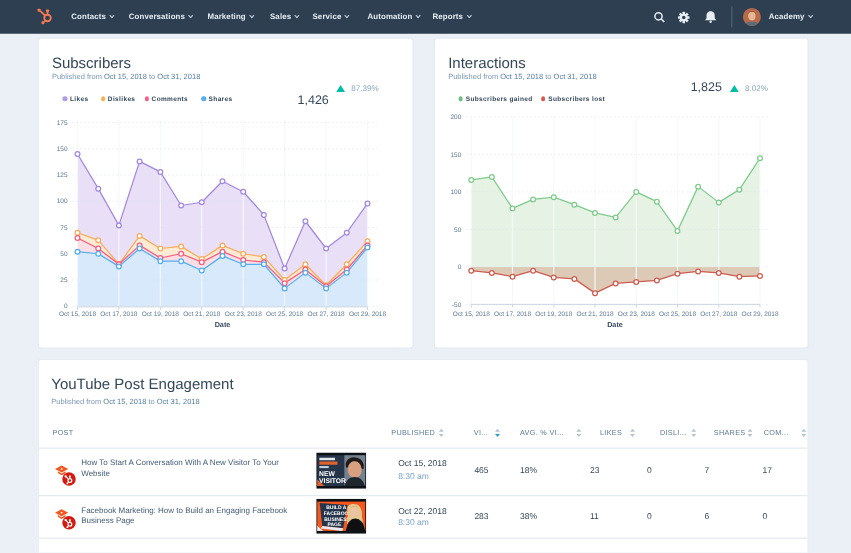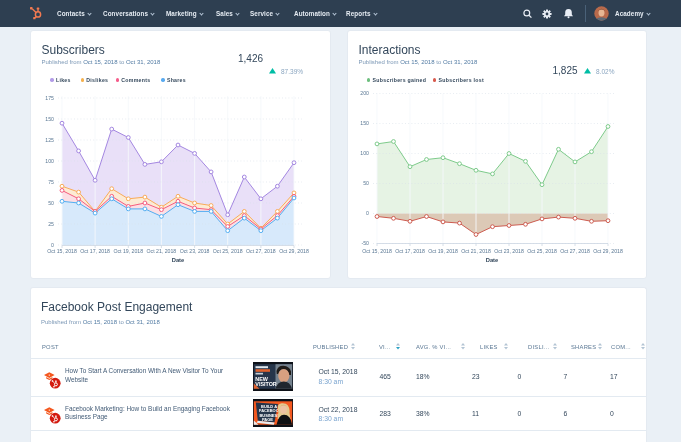--- a/index.html
+++ b/index.html
@@ -73,21 +73,21 @@
 <path d="M1.5 13 Q7.5 9.5 13.5 13 L13.5 15 L1.5 15 Z" fill="#5f6b77"></path>
 <ellipse cx="7.5" cy="6.8" rx="3" ry="3.6" fill="#e7b693"></ellipse>
 <path d="M4.4 5.5 Q5 2.8 7.5 2.8 Q10 2.8 10.6 5.5 L10.2 4 Q9 3.4 7.5 3.4 Q6 3.4 4.8 4 Z" fill="#7c4631"></path>
 </g>
 </svg>
 <div class="a ni" style="left:615px">Academy<span class="c"></span></div>
 
 <div class="a card" style="left:30px;top:30px;width:301px;height:249px"></div>
 <div class="a title" style="left:41.5px;top:43px">Subscribers</div>
 <div class="a sub" style="left:41.5px;top:59.2px">Published from <b>Oct 15, 2018</b> to <b>Oct 31, 2018</b></div>
-<div class="a num" style="left:238px;top:53px">1,426</div>
+<div class="a num" style="left:238px;top:75px">1,426</div>
 <svg class="a" style="left:268.8px;top:68px" width="7" height="6">
     <path d="M3.5 0 L7 5.5 L0 5.5 Z" fill="#00bda5"></path>
   </svg>
 <div class="a pct" style="left:281px;top:67.5px">87.39%</div>
 <div class="a leg" style="left:50.4px;top:76.8px"><span class="dot" style="background:#b39ce8"></span>Likes</div>
 <div class="a leg" style="left:80.7px;top:76.8px"><span class="dot" style="background:#f5b14e"></span>Dislikes</div>
 <div class="a leg" style="left:115.7px;top:76.8px"><span class="dot" style="background:#f55c8a"></span>Comments</div>
 <div class="a leg" style="left:161.3px;top:76.8px"><span class="dot" style="background:#5aabf0"></span>Shares</div>
 <svg class="a" style="left:30px;top:88px" width="301" height="186">
     <path d="M32.0,157 L32.0,35.2 L48.6,62.9 L65.1,92.3 L81.7,41.1 L98.3,49.5 L114.9,76.4 L131.4,73.8 L148.0,57.0 L164.6,65.4 L181.1,83.9 L197.7,126.8 L214.3,89.0 L230.9,110.8 L247.4,98.2 L264.0,74.7 L264.0,157 Z" fill="#e9e0f8"></path>
@@ -281,21 +281,21 @@
     <text x="96.0" y="164.5" text-anchor="middle" font-size="5.2" fill="#5b7894">Oct 19, 2018</text>
     <text x="129.0" y="164.5" text-anchor="middle" font-size="5.2" fill="#5b7894">Oct 21, 2018</text>
     <text x="162.0" y="164.5" text-anchor="middle" font-size="5.2" fill="#5b7894">Oct 23, 2018</text>
     <text x="195.0" y="164.5" text-anchor="middle" font-size="5.2" fill="#5b7894">Oct 25, 2018</text>
     <text x="228.0" y="164.5" text-anchor="middle" font-size="5.2" fill="#5b7894">Oct 27, 2018</text>
     <text x="261.0" y="164.5" text-anchor="middle" font-size="5.2" fill="#5b7894">Oct 29, 2018</text>
     <text x="145" y="173.5" text-anchor="middle" font-size="5.8" font-weight="bold" fill="#33475b">Date</text>
   </svg>
 
 <div class="a card" style="left:30px;top:287px;width:617px;height:160px;border-bottom:none"></div>
-<div class="a title" style="left:41px;top:300px">Facebook Post Engagement</div>
+<div class="a title" style="left:41px;top:300px">YouTube Post Engagement</div>
 <div class="a sub" style="left:41px;top:318.5px">Published from <b>Oct 15, 2018</b> to <b>Oct 31, 2018</b></div>
 <div class="a th" style="left:42px;top:344px">POST</div>
 <div class="a th" style="left:313px;top:344px">PUBLISHED</div>
 <div class="a th" style="left:379px;top:344px">VI...</div>
 <div class="a th" style="left:416px;top:344px">AVG. % VI...</div>
 <div class="a th" style="left:480px;top:344px">LIKES</div>
 <div class="a th" style="left:528px;top:344px">DISLI...</div>
 <div class="a th" style="left:571px;top:344px">SHARES</div>
 <div class="a th" style="left:611px;top:344px">COM...</div>
 <svg class="a" style="left:351px;top:343px" width="4" height="7">

